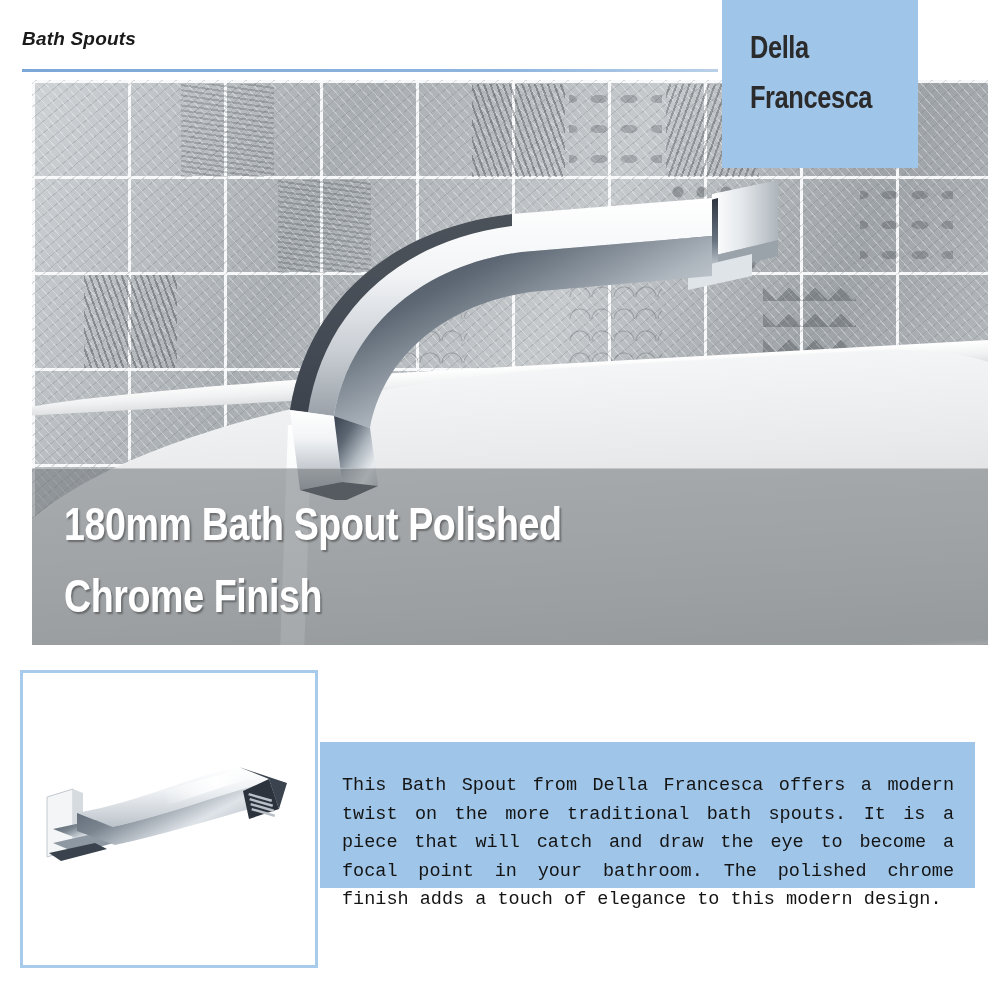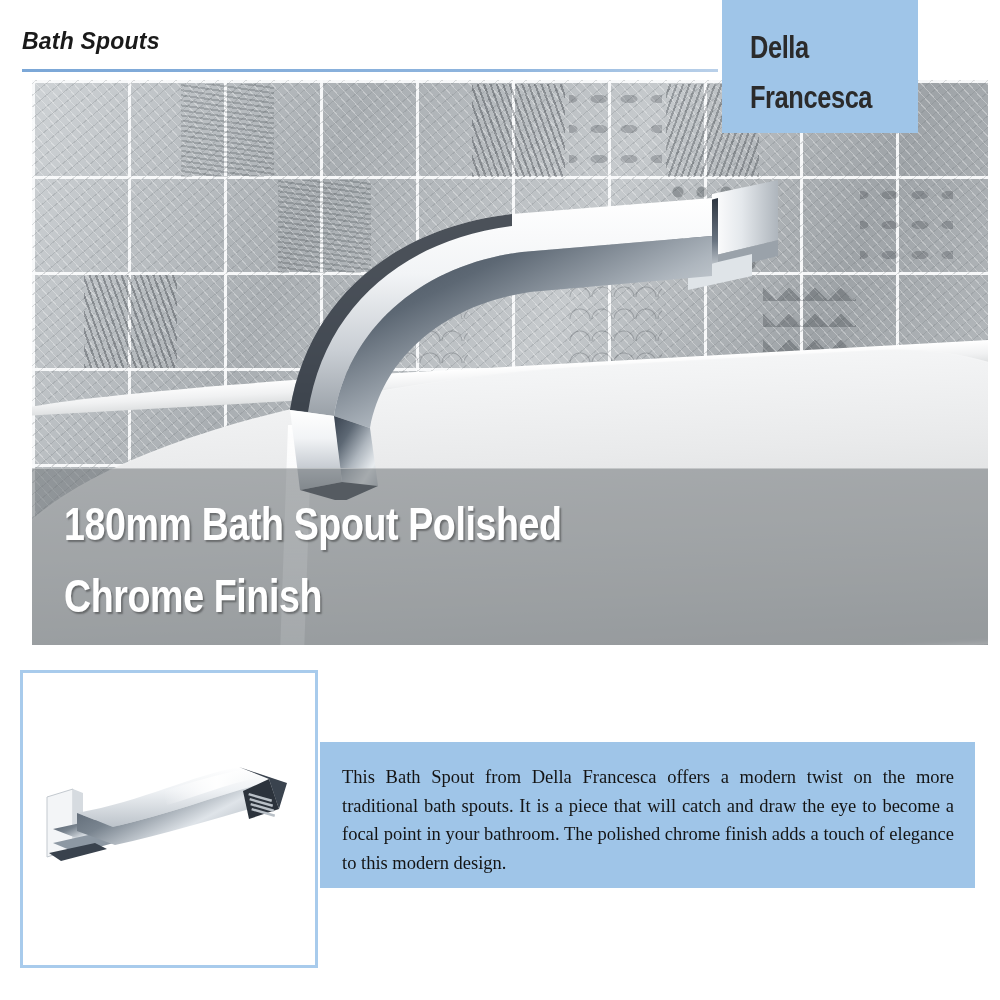--- a/index.html
+++ b/index.html
@@ -13,21 +13,21 @@
     position: relative;
     overflow: hidden;
     font-family: "Liberation Sans", sans-serif;
   }
 
   
   #header-title {
     position: absolute;
     left: 22px;
     top: 28px;
-    font-size: 23px;
+    font-size: 19px;
     font-weight: bold;
     font-style: italic;
     color: #1a1a1a;
     letter-spacing: .2px;
     white-space: nowrap;
   }
   #header-rule {
     position: absolute;
     left: 22px;
     top: 69px;
@@ -35,21 +35,21 @@
     height: 3px;
     background: linear-gradient(to right, #7ba7d7 0%, #8fb5de 70%, #b9d0e9 100%);
   }
 
   
   #brand-badge {
     position: absolute;
     left: 722px;
     top: 0px;
     width: 196px;
-    height: 133px;
+    height: 168px;
     background: #9fc5e8;
     z-index: 40;
   }
   #brand-badge .brand-line {
     position: absolute;
     left: 28px;
     font-family: "Liberation Sans", sans-serif;
     font-weight: bold;
     font-size: 31px;
     color: #2b2b2b;
@@ -216,24 +216,24 @@
     left: 320px;
     top: 742px;
     width: 655px;
     height: 146px;
     background: #9fc5e8;
     z-index: 20;
   }
   #desc-text {
     position: absolute;
     left: 22px;
-    top: 21px;
+    top: 30px;
     width: 612px;
     color: #141414;
-    font-family: Liberation Serif, serif;
+    font-family: Liberation Mono, monospace;
     font-size: 18.5px;
     line-height: 28.5px;
     text-align: justify;
   }
 </style>
 </head>
 <body>
 
 <div id="header-title">Bath Spouts</div>
 <div id="header-rule"></div>

